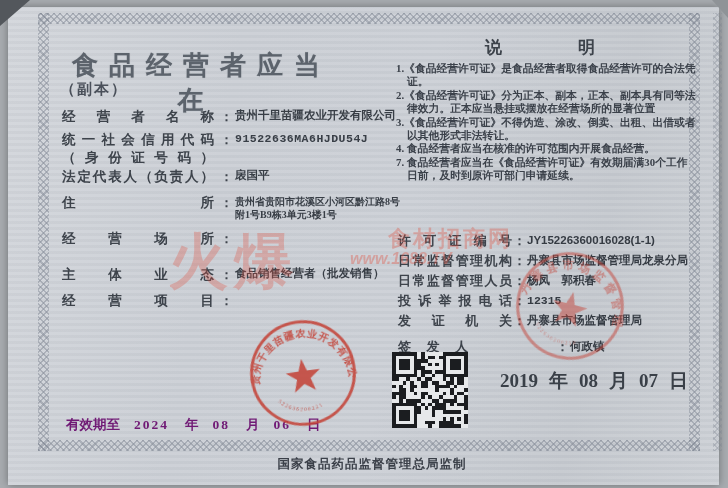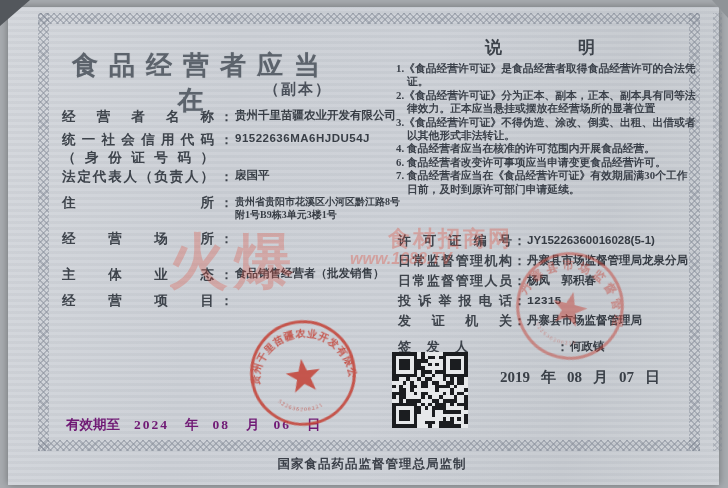--- a/index.html
+++ b/index.html
@@ -30,21 +30,21 @@
   .g-bottom { left:38px; right:28px; top:440px; height:11px; }
   .g-left   { left:38px; width:11px; top:13px; height:438px; }
   .g-right  { right:28px; width:11px; top:13px; height:438px; }
   .g-edge   { right:6px; width:9px; top:13px; height:438px; opacity:.55; }
   .spread { display:inline-flex; justify-content:space-between; }
 
   
   .title { position:absolute; left:60px; top:48px; width:272px; text-align:center;
     font-size:26px; font-weight:bold; color:#5c636c; letter-spacing:11px; text-indent:11px;
     text-shadow:0 0 1px rgba(92,99,108,.4); }
-  .subtitle { position:absolute; left:60px; top:80px; width:272px; text-align:right;
+  .subtitle { position:absolute; left:60px; top:80px; width:272px; text-align:left;
     font-size:15px; font-weight:bold; color:#4a505a; letter-spacing:2px; }
 
   .row { position:absolute; display:flex; align-items:flex-start; }
   .l-label { width:152px; font-size:13.5px; font-weight:bold; color:#3d434b; }
   .l-label .spread { width:152px; }
   .l-colon { font-size:13px; font-weight:bold; color:#3d434b; margin:0 2px 0 6px; }
   .l-value { width:168px; font-size:10px; font-weight:bold; color:#383e46; line-height:13px; padding-top:1px; }
   .l-value.big { font-size:11.5px; }
 
   .validity { position:absolute; left:66px; top:416px; font-size:13.5px; font-weight:bold; color:#701a75; }
@@ -57,21 +57,21 @@
   .notes-title .spread { width:110px; }
   .notes { position:absolute; left:396px; top:62px; width:300px; }
   .note { font-size:10.8px; line-height:13.4px; font-weight:bold; color:#3b414a;
     padding-left:11px; text-indent:-11px; }
 
   .r-label { width:114px; font-size:13px; font-weight:bold; color:#3d434b; }
   .r-label .spread { width:114px; }
   .r-colon { font-size:13px; font-weight:bold; color:#3d434b; margin:0 1px; }
   .r-value { font-size:11.5px; font-weight:bold; color:#353b43; line-height:13px; padding-top:2px; max-width:180px; }
 
-  .issue-date { position:absolute; left:500px; top:368px; font-size:15px; font-weight:bold; color:#3a4048; }
+  .issue-date { position:absolute; left:500px; top:368px; font-size:19px; font-weight:bold; color:#3a4048; }
   .issue-date span { margin-right:11px; }
 
   .footer { position:absolute; left:8px; top:456px; width:728px; text-align:center;
     font-size:12.5px; font-weight:bold; color:#3b4049; letter-spacing:1px; }
 
   
   .seal { position:absolute; pointer-events:none; }
   .seal-company { left:246px; top:316px; width:114px; height:114px; opacity:.88;
     filter:blur(.3px); transform:rotate(-8deg); }
   .seal-authority { left:512px; top:248px; width:116px; height:116px; opacity:.5;
@@ -133,21 +133,21 @@
           <span>（</span>
           <span>身</span>
           <span>份</span>
           <span>证</span>
           <span>号</span>
           <span>码</span>
           <span>）</span>
         </span>
     </span>
     <span class="l-colon">：</span>
-    <span class="l-value big" style="font-family:Liberation Sans, sans-serif; letter-spacing:.5px;">91522636MA6HJDU54J</span>
+    <span class="l-value big" style="font-family:Liberation Mono, monospace; letter-spacing:.5px;">91522636MA6HJDU54J</span>
   </div>
 
   <div class="row" style="left:62px; top:168px;">
     <span class="l-label"><span class="spread">
           <span>法</span>
           <span>定</span>
           <span>代</span>
           <span>表</span>
           <span>人</span>
           <span>（</span>
@@ -206,34 +206,33 @@
 
   <div class="notes-title"><span class="spread">
         <span>说</span>
         <span>明</span>
       </span></div>
   <div class="notes">
     <p class="note">1.《食品经营许可证》是食品经营者取得食品经营许可的合法凭证。</p>
     <p class="note">2.《食品经营许可证》分为正本、副本，正本、副本具有同等法律效力。正本应当悬挂或摆放在经营场所的显著位置</p>
     <p class="note">3.《食品经营许可证》不得伪造、涂改、倒卖、出租、出借或者以其他形式非法转让。</p>
     <p class="note">4. 食品经营者应当在核准的许可范围内开展食品经营。</p>
-    <p class="note">6. 食品经营者改变许可事项应当申请变更食品经营许可。</p>
     <p class="note">7. 食品经营者应当在《食品经营许可证》有效期届满30个工作日前，及时到原许可部门申请延续。</p>
   </div>
 
   <div class="row" style="left:398px; top:232px;">
     <span class="r-label"><span class="spread">
           <span>许</span>
           <span>可</span>
           <span>证</span>
           <span>编</span>
           <span>号</span>
         </span></span>
     <span class="r-colon">：</span>
-    <span class="r-value" style="font-family:'Liberation Sans',sans-serif;">JY15226360016028(5-1)</span>
+    <span class="r-value" style="font-family:'Liberation Sans',sans-serif;">JY15226360016028(1-1)</span>
   </div>
 
   <div class="row" style="left:398px; top:252px;">
     <span class="r-label"><span class="spread">
           <span>日</span>
           <span>常</span>
           <span>监</span>
           <span>督</span>
           <span>管</span>
           <span>理</span>

